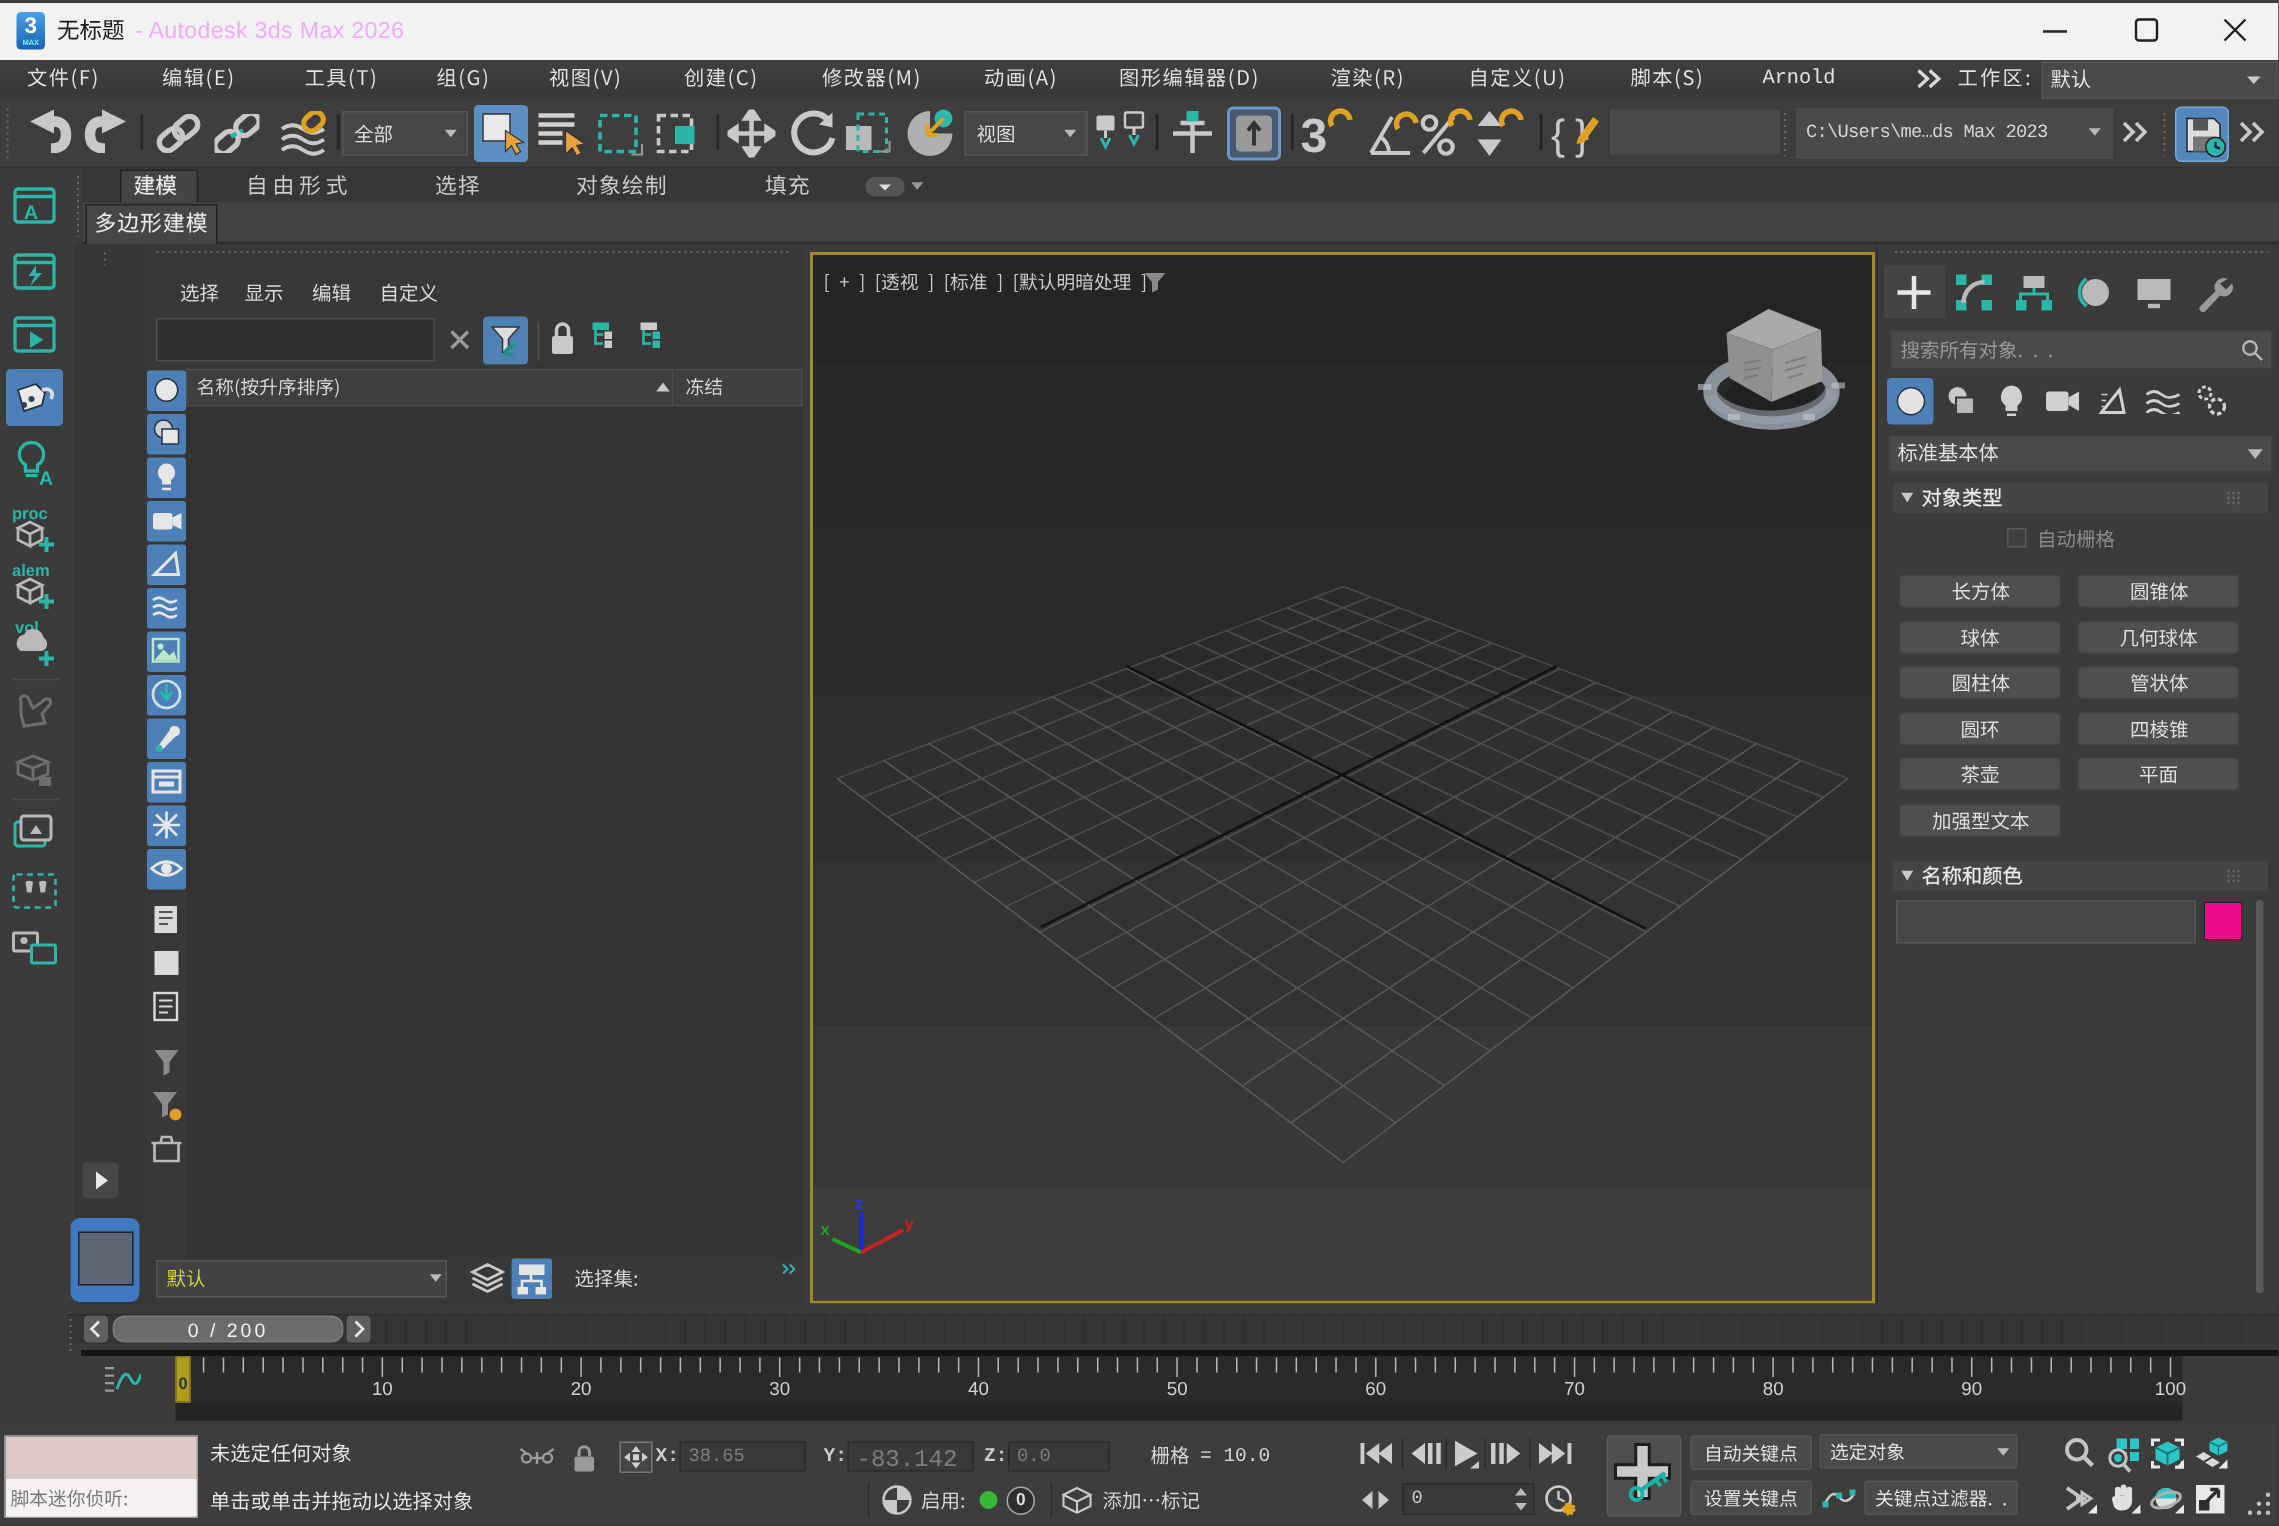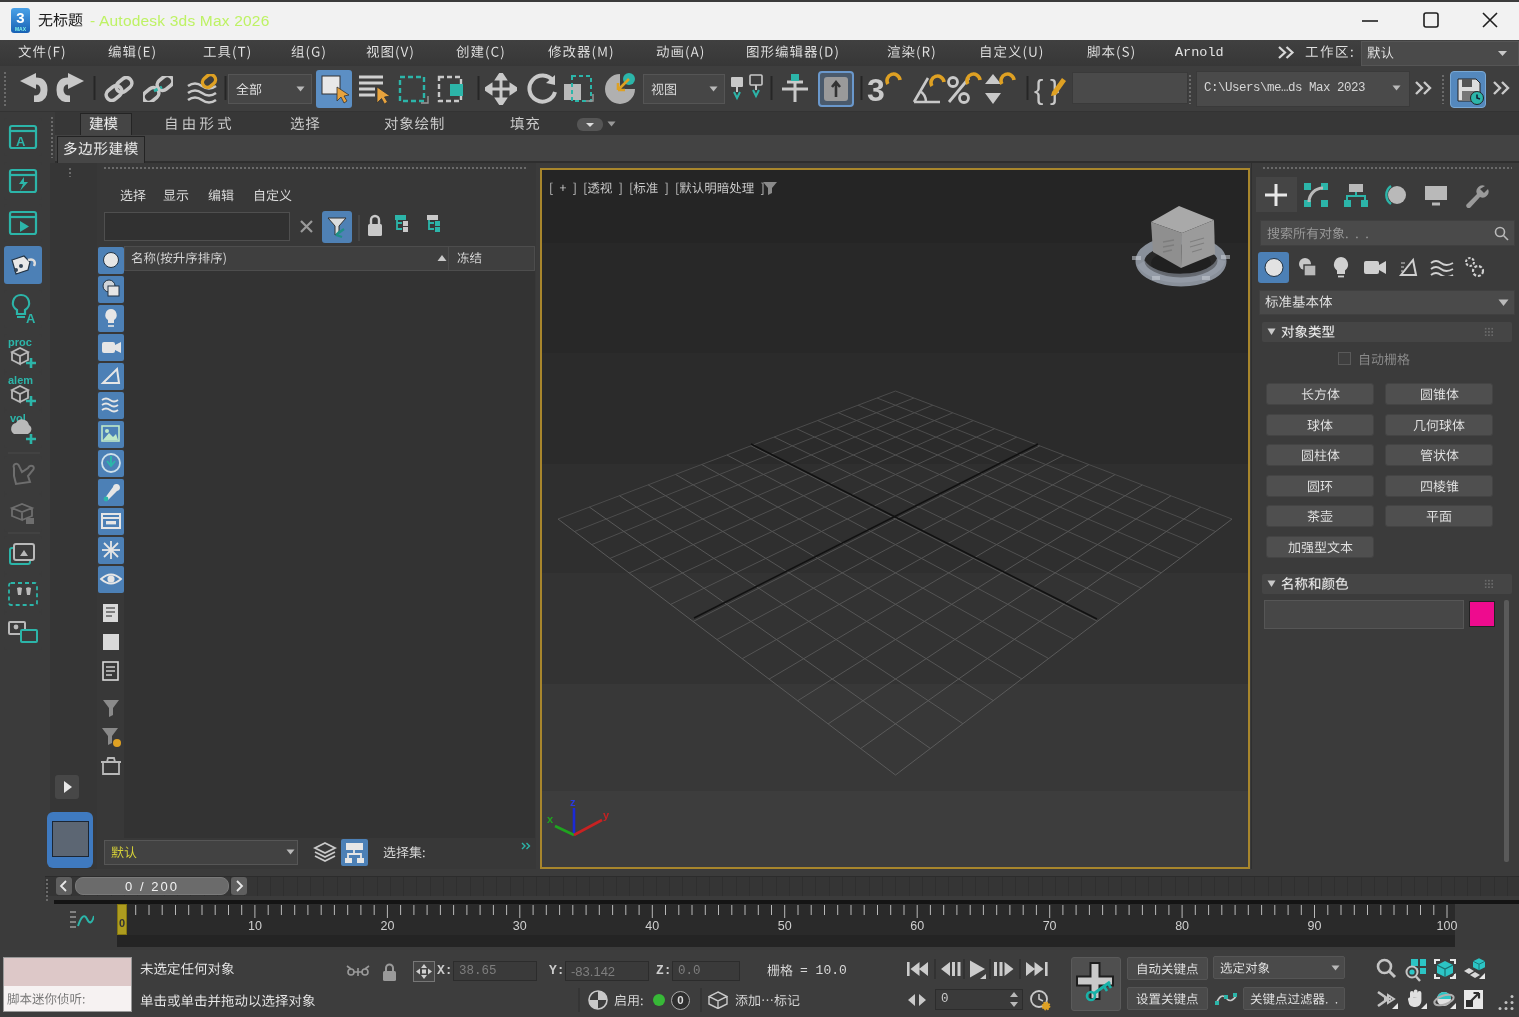--- a/index.html
+++ b/index.html
@@ -152,21 +152,21 @@
 <div class="a" style="left:0px;top:0px;width:1519px;height:40px;background:#f2f2f2;border-top:2px solid #3c3c3c"></div>
 <div class="a" style="left:11px;top:8px;width:19px;height:25px;background:linear-gradient(#4aa2e8,#1861b4);border-radius:3px;color:#fff;font-weight:bold;font-size:15px;text-align:center;line-height:20px">3</div>
 <div class="a" style="left:12px;top:26px;width:17px;height:6px;color:#7ef0e8;font-size:5px;font-weight:bold;text-align:center;line-height:6px">MAX</div>
 <svg class="t" style="left:38.0px;top:8.0px;width:47.0px;height:24.0px">
     <g transform="translate(0,17.48) scale(0.01500,-0.01500)" fill="#1c1c1c">
       <use href="#g0" x="0"></use>
       <use href="#g1" x="1000"></use>
       <use href="#g2" x="2000"></use>
     </g>
   </svg>
-<div class="a" style="left:90px;top:12px;width:270px;height:18px;color:#bef264;font-size:15.5px;letter-spacing:0.2px">- Autodesk 3ds Max 2026</div>
+<div class="a" style="left:90px;top:12px;width:270px;height:18px;color:#f0abfc;font-size:15.5px;letter-spacing:0.2px">- Autodesk 3ds Max 2026</div>
 <svg class="a" style="left:1355px;top:12px;" width="160" height="17" viewBox="0 0 160 17">
     <line x1="7" y1="9" x2="23" y2="9" stroke="#1f1f1f" stroke-width="1.6"></line>
     <rect x="69" y="1" width="14" height="14" fill="none" stroke="#1f1f1f" stroke-width="1.6" rx="2"></rect>
     <path d="M128 1 L142 15 M142 1 L128 15" stroke="#1f1f1f" stroke-width="1.6"></path>
   </svg>
 <div class="a" style="left:0px;top:40px;width:1519px;height:26px;background:#3b3b3b;background:linear-gradient(#404040,#373737)"></div>
 <svg class="t" style="left:18.0px;top:41.2px;width:50.6px;height:21.6px">
     <g transform="translate(0,15.73) scale(0.01350,-0.01350)" fill="#e2e2e2">
       <use href="#g3" x="0"></use>
       <use href="#g4" x="1074"></use>
@@ -1379,21 +1379,21 @@
         <path d="M10 2 L7 6 H13 Z M10 17 L7 13 H13 Z M2 9.5 L6 6.5 V12.5 Z M18 9.5 L14 6.5 V12.5 Z"></path>
         <rect x="8" y="7.5" width="4" height="4"></rect>
       </g>
     </svg>
   </div>
 <div class="a" style="left:437px;top:963px;width:16px;height:15px;color:#cccccc;font-size:13px;font-family:'Liberation Mono',monospace;font-weight:bold">X:</div>
 <div class="a" style="left:453px;top:961px;width:84px;height:20px;background:#3a3a3a;border:1px solid #2c2c2c"></div>
 <div class="a" style="left:459px;top:964px;width:74px;height:14px;color:#7e7e7e;font-size:12.5px;font-family:'Liberation Mono',monospace">38.65</div>
 <div class="a" style="left:549px;top:963px;width:16px;height:15px;color:#cccccc;font-size:13px;font-family:'Liberation Mono',monospace;font-weight:bold">Y:</div>
 <div class="a" style="left:565px;top:961px;width:84px;height:20px;background:#3a3a3a;border:1px solid #2c2c2c"></div>
-<div class="a" style="left:571px;top:964px;width:74px;height:14px;color:#7e7e7e;font-size:13px;font-family:Liberation Sans, sans-serif">-83.142</div>
+<div class="a" style="left:571px;top:964px;width:74px;height:14px;color:#7e7e7e;font-size:16px;font-family:Liberation Mono, monospace">-83.142</div>
 <div class="a" style="left:656px;top:963px;width:16px;height:15px;color:#cccccc;font-size:13px;font-family:'Liberation Mono',monospace;font-weight:bold">Z:</div>
 <div class="a" style="left:672px;top:961px;width:68px;height:20px;background:#3a3a3a;border:1px solid #2c2c2c"></div>
 <div class="a" style="left:678px;top:964px;width:58px;height:14px;color:#7e7e7e;font-size:12.5px;font-family:'Liberation Mono',monospace">0.0</div>
 <svg class="t" style="left:767.0px;top:959.6px;width:28.0px;height:20.8px">
     <g transform="translate(0,15.14) scale(0.01300,-0.01300)" fill="#d8d8d8">
       <use href="#g90" x="0"></use>
       <use href="#g91" x="1000"></use>
     </g>
   </svg>
 <div class="a" style="left:800px;top:963px;width:80px;height:15px;color:#d8d8d8;font-size:13px;font-family:'Liberation Mono',monospace">= 10.0</div>

